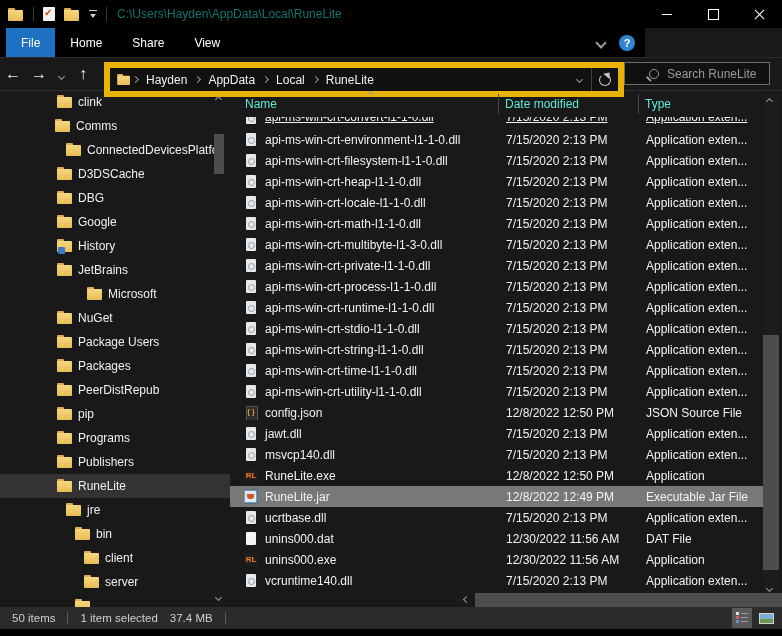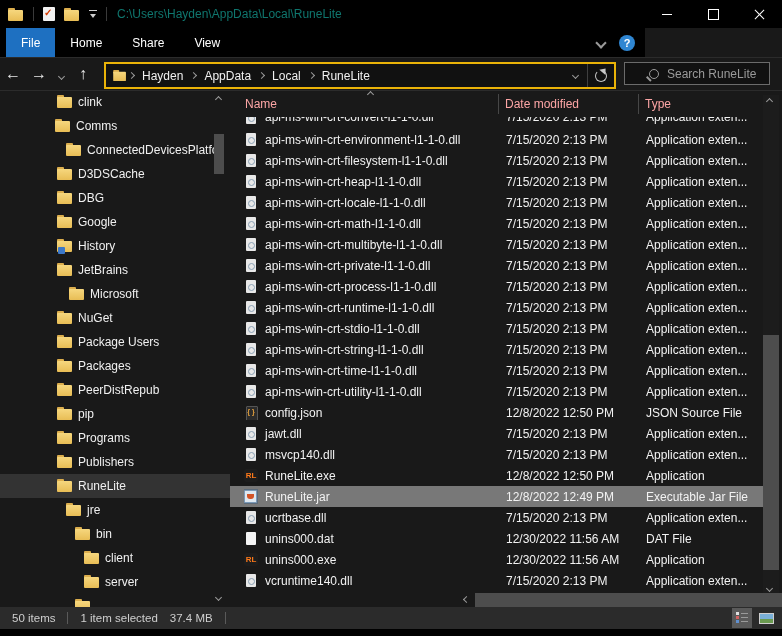--- a/index.html
+++ b/index.html
@@ -45,21 +45,21 @@
   .chev.left{transform:rotate(135deg);}
   .chev.right{transform:rotate(-45deg);}
   .chev.sm{width:4px;height:4px;border-width:1.5px;}
 
   
   .navrow{position:absolute;top:57px;left:0;width:782px;height:32px;background:#191919;
           border-top:1px solid #2b2b2b;border-bottom:1px solid #2b2b2b;display:flex;align-items:center;}
   .navbtn{color:#e8e8e8;font-size:16px;line-height:1;width:26px;text-align:center;}
   .navbtn.small{width:18px;}
   .addressbox{position:absolute;left:104px;top:4px;width:508px;height:23px;background:#111;
-              border:2px solid #eab308;display:flex;align-items:center;}
+              border:6px solid #eab308;display:flex;align-items:center;}
   .addressbox .fold{transform:scale(.85);margin-left:6px;}
   .crumb{padding:0 7px;color:#f0f0f0;white-space:nowrap;}
   .crumb-sep{padding:0 1px;display:flex;align-items:center;}
   .addr-right{margin-left:auto;display:flex;align-items:center;height:100%;}
   .addr-chev{width:24px;display:flex;align-items:center;justify-content:center;height:100%;}
   .addr-div{width:1px;height:100%;background:#3f3f3f;}
   .refresh-btn{width:26px;height:100%;display:flex;align-items:center;justify-content:center;}
   .refresh-glyph{position:relative;width:10px;height:10px;border:1.5px solid #c8c8c8;border-radius:50%;
                  border-top-color:transparent;}
   .refresh-glyph::after{content:"";position:absolute;right:-2px;top:-3px;border-left:4px solid transparent;
@@ -84,34 +84,34 @@
   .tlabel{color:#f0f0f0;}
 
   .side-scroll{position:absolute;right:3px;top:5px;width:15px;height:507px;}
   .side-scroll .thumb{position:absolute;left:2px;top:39px;width:10px;height:40px;background:#4d4d4d;}
   .side-scroll .cap-top{position:absolute;top:2px;left:4px;}
   .side-scroll .cap-bot{position:absolute;bottom:2px;left:4px;}
 
   
   .filepane{position:absolute;left:230px;top:0;width:552px;height:517px;overflow:hidden;}
   .lheader{position:absolute;top:0;left:0;width:552px;height:27px;}
-  .hcell{position:absolute;top:0;height:27px;display:flex;align-items:center;color:#fca5a5;}
+  .hcell{position:absolute;top:0;height:27px;display:flex;align-items:center;color:#5eead4;}
   .hname{left:15px;}
   .hdate{left:275px;}
   .htype{left:415px;}
   .hdiv{position:absolute;top:4px;width:1px;height:20px;background:#474747;}
   .hdiv.d1{left:268px;}
   .hdiv.d2{left:408px;}
   .sortcaret{position:absolute;left:138px;top:2px;}
 
   .rows{position:absolute;top:27px;left:0;width:533px;}
   .frow{height:21px;display:flex;align-items:center;}
   .frow.sel{background:#787878;}
   .frow.partial{height:12px;overflow:hidden;}
-  .frow.partial .cell{transform:translateY(-6px);}
+  .frow.partial .cell{transform:translateY(-6px);text-decoration:underline;}
   .cell{display:flex;align-items:center;white-space:nowrap;overflow:hidden;color:#f2f2f2;}
   .cell.name{width:268px;padding-left:14px;box-sizing:border-box;flex:none;}
   .cell.date{width:140px;padding-left:8px;box-sizing:border-box;flex:none;}
   .cell.type{width:117px;padding-left:8px;box-sizing:border-box;flex:none;}
   .ficon{position:relative;width:14px;height:15px;flex:none;margin-right:7px;}
   .frow.sel .ficon{background:#5b6b7b;}
   .ficon.dll::before{content:"";position:absolute;left:2px;top:1px;width:10px;height:13px;background:#e8e8e8;border-radius:1px;}
   .ficon.dll::after{content:"";position:absolute;left:4px;top:5px;width:5px;height:5px;border:1.5px solid #8aa0b4;border-radius:50%;}
   .ficon.json::before{content:"";position:absolute;left:2px;top:1px;width:10px;height:13px;background:#2b2b2b;border:1px solid #555;border-radius:1px;}
   .ficon.json::after{content:"{ }";position:absolute;left:0;top:3px;width:14px;text-align:center;font-size:7px;font-weight:bold;color:#e8a33d;}
@@ -259,21 +259,21 @@
           <div class="titem" style="padding-left: 57px;">
             <span class="tico history">
               <span class="overlay"></span>
             </span>
             <span class="tlabel">History</span>
           </div>
           <div class="titem" style="padding-left: 57px;">
             <span class="tico folder"></span>
             <span class="tlabel">JetBrains</span>
           </div>
-          <div class="titem" style="padding-left: 69px;">
+          <div class="titem" style="padding-left: 87px;">
             <span class="tico folder"></span>
             <span class="tlabel">Microsoft</span>
           </div>
           <div class="titem" style="padding-left: 57px;">
             <span class="tico folder"></span>
             <span class="tlabel">NuGet</span>
           </div>
           <div class="titem" style="padding-left: 57px;">
             <span class="tico folder"></span>
             <span class="tlabel">Package Users</span>
@@ -384,21 +384,21 @@
             <span class="cell name">
               <span class="ficon dll"></span>
               <span>api-ms-win-crt-math-l1-1-0.dll</span>
             </span>
             <span class="cell date">7/15/2020 2:13 PM</span>
             <span class="cell type">Application exten...</span>
           </div>
           <div class="frow">
             <span class="cell name">
               <span class="ficon dll"></span>
-              <span>api-ms-win-crt-multibyte-l1-1-0.dll</span>
+              <span>api-ms-win-crt-multibyte-l1-3-0.dll</span>
             </span>
             <span class="cell date">7/15/2020 2:13 PM</span>
             <span class="cell type">Application exten...</span>
           </div>
           <div class="frow">
             <span class="cell name">
               <span class="ficon dll"></span>
               <span>api-ms-win-crt-private-l1-1-0.dll</span>
             </span>
             <span class="cell date">7/15/2020 2:13 PM</span>

